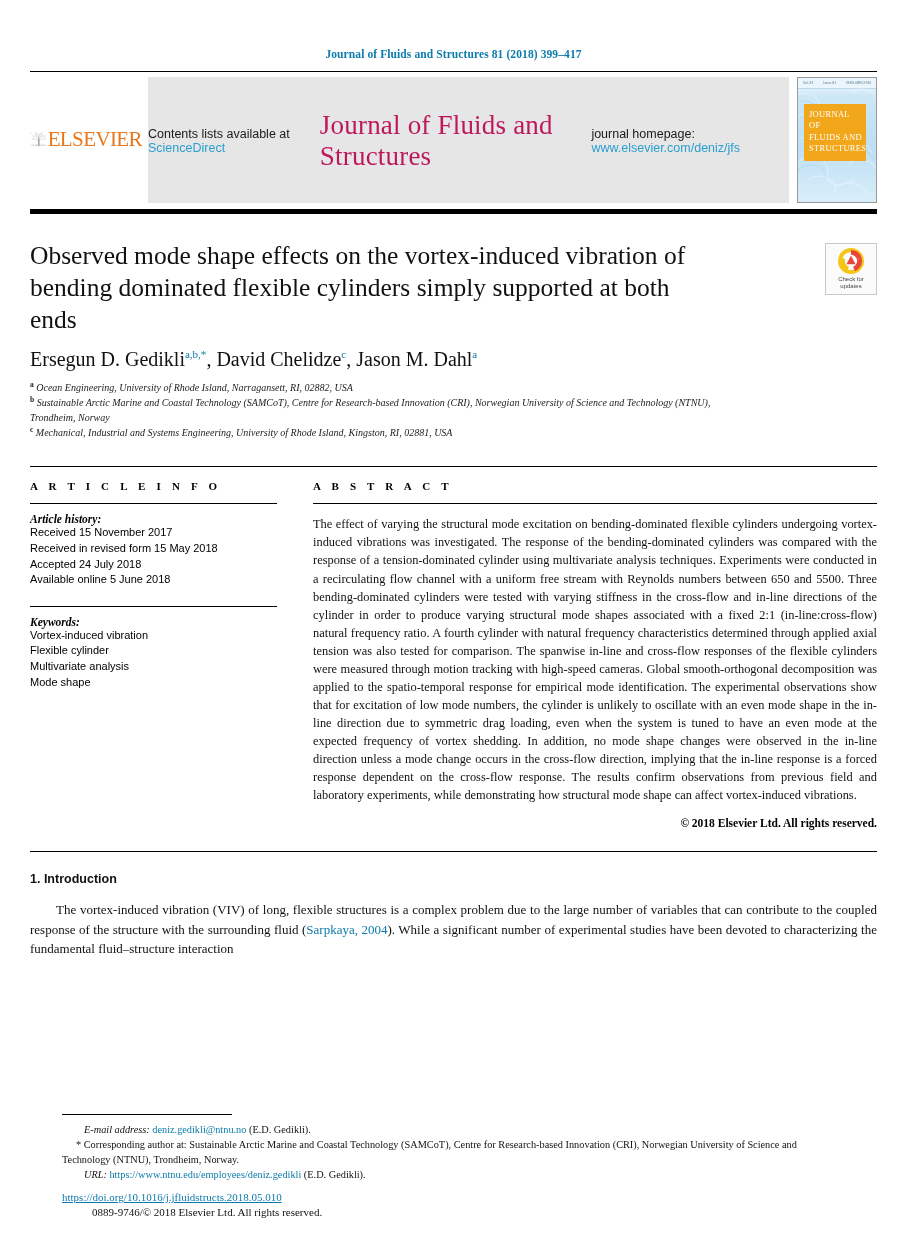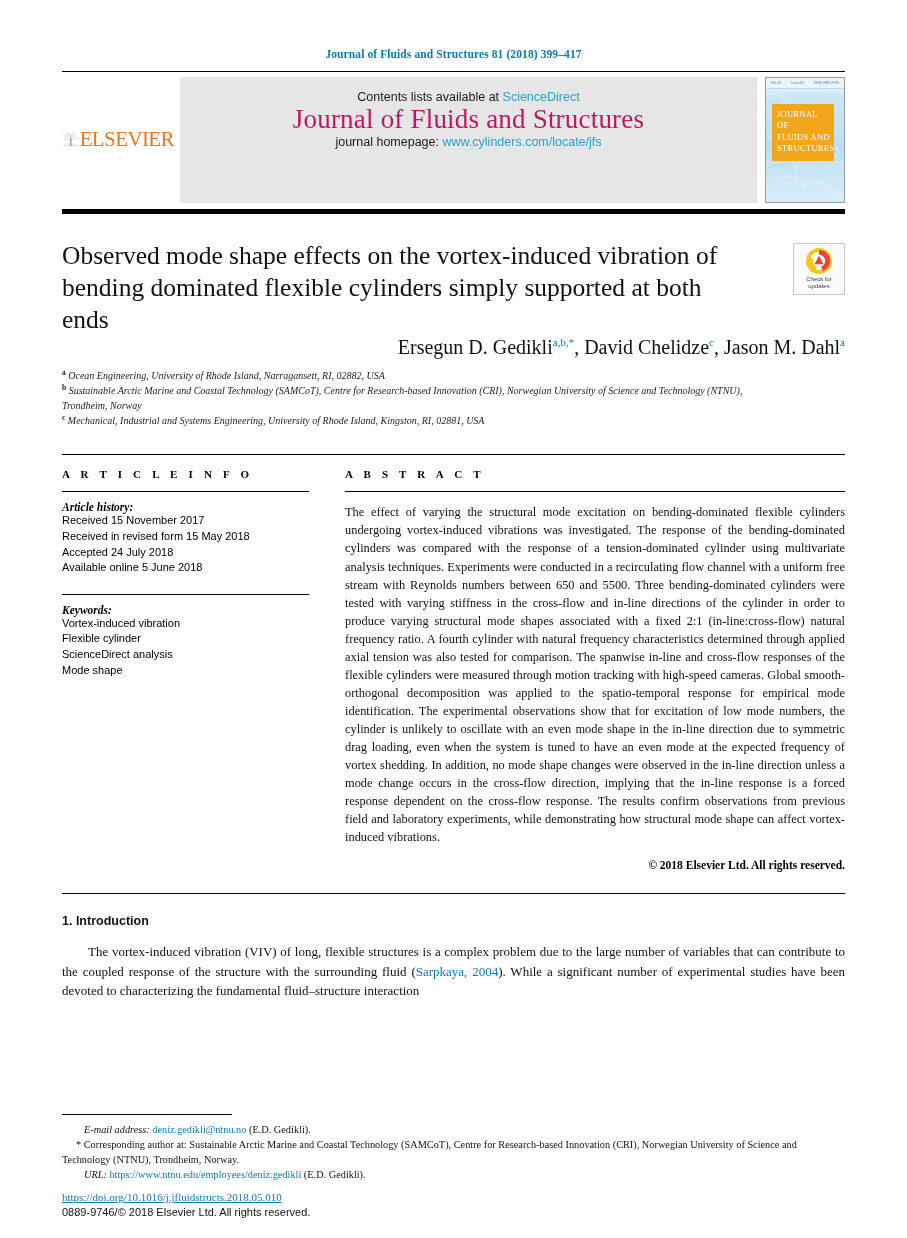--- a/index.html
+++ b/index.html
@@ -13,21 +13,21 @@
     font-family: "Liberation Serif", "DejaVu Serif", serif;
     color: #000000;
     position: relative;
     overflow: hidden;
   }
   .page {
     width: 907px;
     height: 1238px;
     position: relative;
     box-sizing: border-box;
-    padding: 0 62px;
+    padding: 0 30px;
   }
 
   
   .running-head {
     text-align: center;
     color: #0b7bab;
     font-family: "Liberation Serif", serif;
     font-weight: bold;
     font-size: 11.5px;
     padding-top: 48px;
@@ -60,21 +60,20 @@
     letter-spacing: -0.6px;
     line-height: 1;
     margin-top: 1px;
     font-weight: normal;
   }
   .contents-box {
     flex: 1 1 auto;
     background: #e6e6e6;
     margin: 0 8px 0 6px;
     display: flex;
-    flex-direction: column;
     align-items: center;
     padding: 13px 0 12px 0;
     box-sizing: border-box;
   }
   .contents-line {
     font-family: "Liberation Sans", sans-serif;
     font-size: 12.5px;
     color: #1a1a1a;
   }
   .contents-line a, .homepage-line a { color:#2a9fd0; text-decoration: none; }
@@ -155,23 +154,22 @@
     font-family: "Liberation Sans", sans-serif;
     font-size: 6px;
     color: #444;
     text-align: center;
     line-height: 1.25;
     margin-top: 2px;
   }
   .authors {
     font-family: "Liberation Serif", serif;
     font-size: 20px;
-    margin-top: 0;
-    color: #111;
-    text-align: right;
+    margin-top: 12px;
+    color: #111;
   }
   .authors sup { color:#0b7bab; font-size: 11px; }
   .affils { margin-top: 9px; }
   .affil {
     font-family: "Liberation Serif", serif;
     font-style: italic;
     font-size: 10px;
     line-height: 1.42;
     color: #222;
     max-width: 700px;
@@ -251,21 +249,21 @@
   .fn-line {
     font-family: "Liberation Serif", serif;
     font-size: 10.3px;
     line-height: 1.46;
     color: #111;
   }
   .fn-indent { text-indent: 22px; }
   .fn-ital { font-style: italic; }
   .doi-block { position: absolute; left: 62px; bottom: 20px; }
   .doi-line { font-family: "Liberation Serif", serif; font-size: 11px; color:#0b7bab; }
-  .issn-line { font-family: Liberation Sans, sans-serif; font-size: 11px; color:#111; margin-top: 1px; }
+  .issn-line { font-family: Liberation Serif, serif; font-size: 11px; color:#111; margin-top: 1px; margin-left: 30px; }
 </style>
 </head>
 <body>
 
 <div class="page">
 
   <div class="running-head">Journal of Fluids and Structures 81 (2018) 399–417</div>
 
   <div class="masthead">
 
@@ -308,21 +306,21 @@
       </svg>
       <div class="elsevier-word">ELSEVIER</div>
     </div>
 
     <div class="contents-box">
       <div class="contents-line">
         <span>Contents lists available at </span><a href="#">ScienceDirect</a>
       </div>
       <div class="journal-name">Journal of Fluids and Structures</div>
       <div class="homepage-line">
-        <span>journal homepage: </span><a href="#">www.cylinders.com/locate/jfs</a>
+        <span>journal homepage: </span><a href="#">www.elsevier.com/deniz/jfs</a>
       </div>
     </div>
 
     <div class="cover-thumb">
       <div class="cover-topbar">
         <span>Vol. 81</span>
         <span>Issue 81</span>
         <span>ISSN 0889-9746</span>
       </div>
       <svg class="cover-swirl" viewBox="0 0 80 120" preserveAspectRatio="none">
@@ -392,21 +390,21 @@
         <div class="info-line">Received 15 November 2017</div>
         <div class="info-line">Received in revised form 15 May 2018</div>
         <div class="info-line">Accepted 24 July 2018</div>
         <div class="info-line">Available online 5 June 2018</div>
       </div>
       <div class="hr-thin" style="margin-top:18px"></div>
       <div class="info-group">
         <div class="info-label">Keywords:</div>
         <div class="info-line">Vortex-induced vibration</div>
         <div class="info-line">Flexible cylinder</div>
-        <div class="info-line">ScienceDirect analysis</div>
+        <div class="info-line">Multivariate analysis</div>
         <div class="info-line">Mode shape</div>
       </div>
     </div>
 
     <div class="col-abstract">
       <div class="sec-head">A B S T R A C T</div>
       <div class="hr-thin"></div>
       <p class="abstract-text" style="margin-top:11px">The effect of varying the structural mode excitation on bending-dominated flexible cylinders undergoing vortex-induced vibrations was investigated. The response of the bending-dominated cylinders was compared with the response of a tension-dominated cylinder using multivariate analysis techniques. Experiments were conducted in a recirculating flow channel with a uniform free stream with Reynolds numbers between 650 and 5500. Three bending-dominated cylinders were tested with varying stiffness in the cross-flow and in-line directions of the cylinder in order to produce varying structural mode shapes associated with a fixed 2:1 (in-line:cross-flow) natural frequency ratio. A fourth cylinder with natural frequency characteristics determined through applied axial tension was also tested for comparison. The spanwise in-line and cross-flow responses of the flexible cylinders were measured through motion tracking with high-speed cameras. Global smooth-orthogonal decomposition was applied to the spatio-temporal response for empirical mode identification. The experimental observations show that for excitation of low mode numbers, the cylinder is unlikely to oscillate with an even mode shape in the in-line direction due to symmetric drag loading, even when the system is tuned to have an even mode at the expected frequency of vortex shedding. In addition, no mode shape changes were observed in the in-line direction unless a mode change occurs in the cross-flow direction, implying that the in-line response is a forced response dependent on the cross-flow response. The results confirm observations from previous field and laboratory experiments, while demonstrating how structural mode shape can affect vortex-induced vibrations.</p>
       <div class="copyright">© 2018 Elsevier Ltd. All rights reserved.</div>
     </div>

